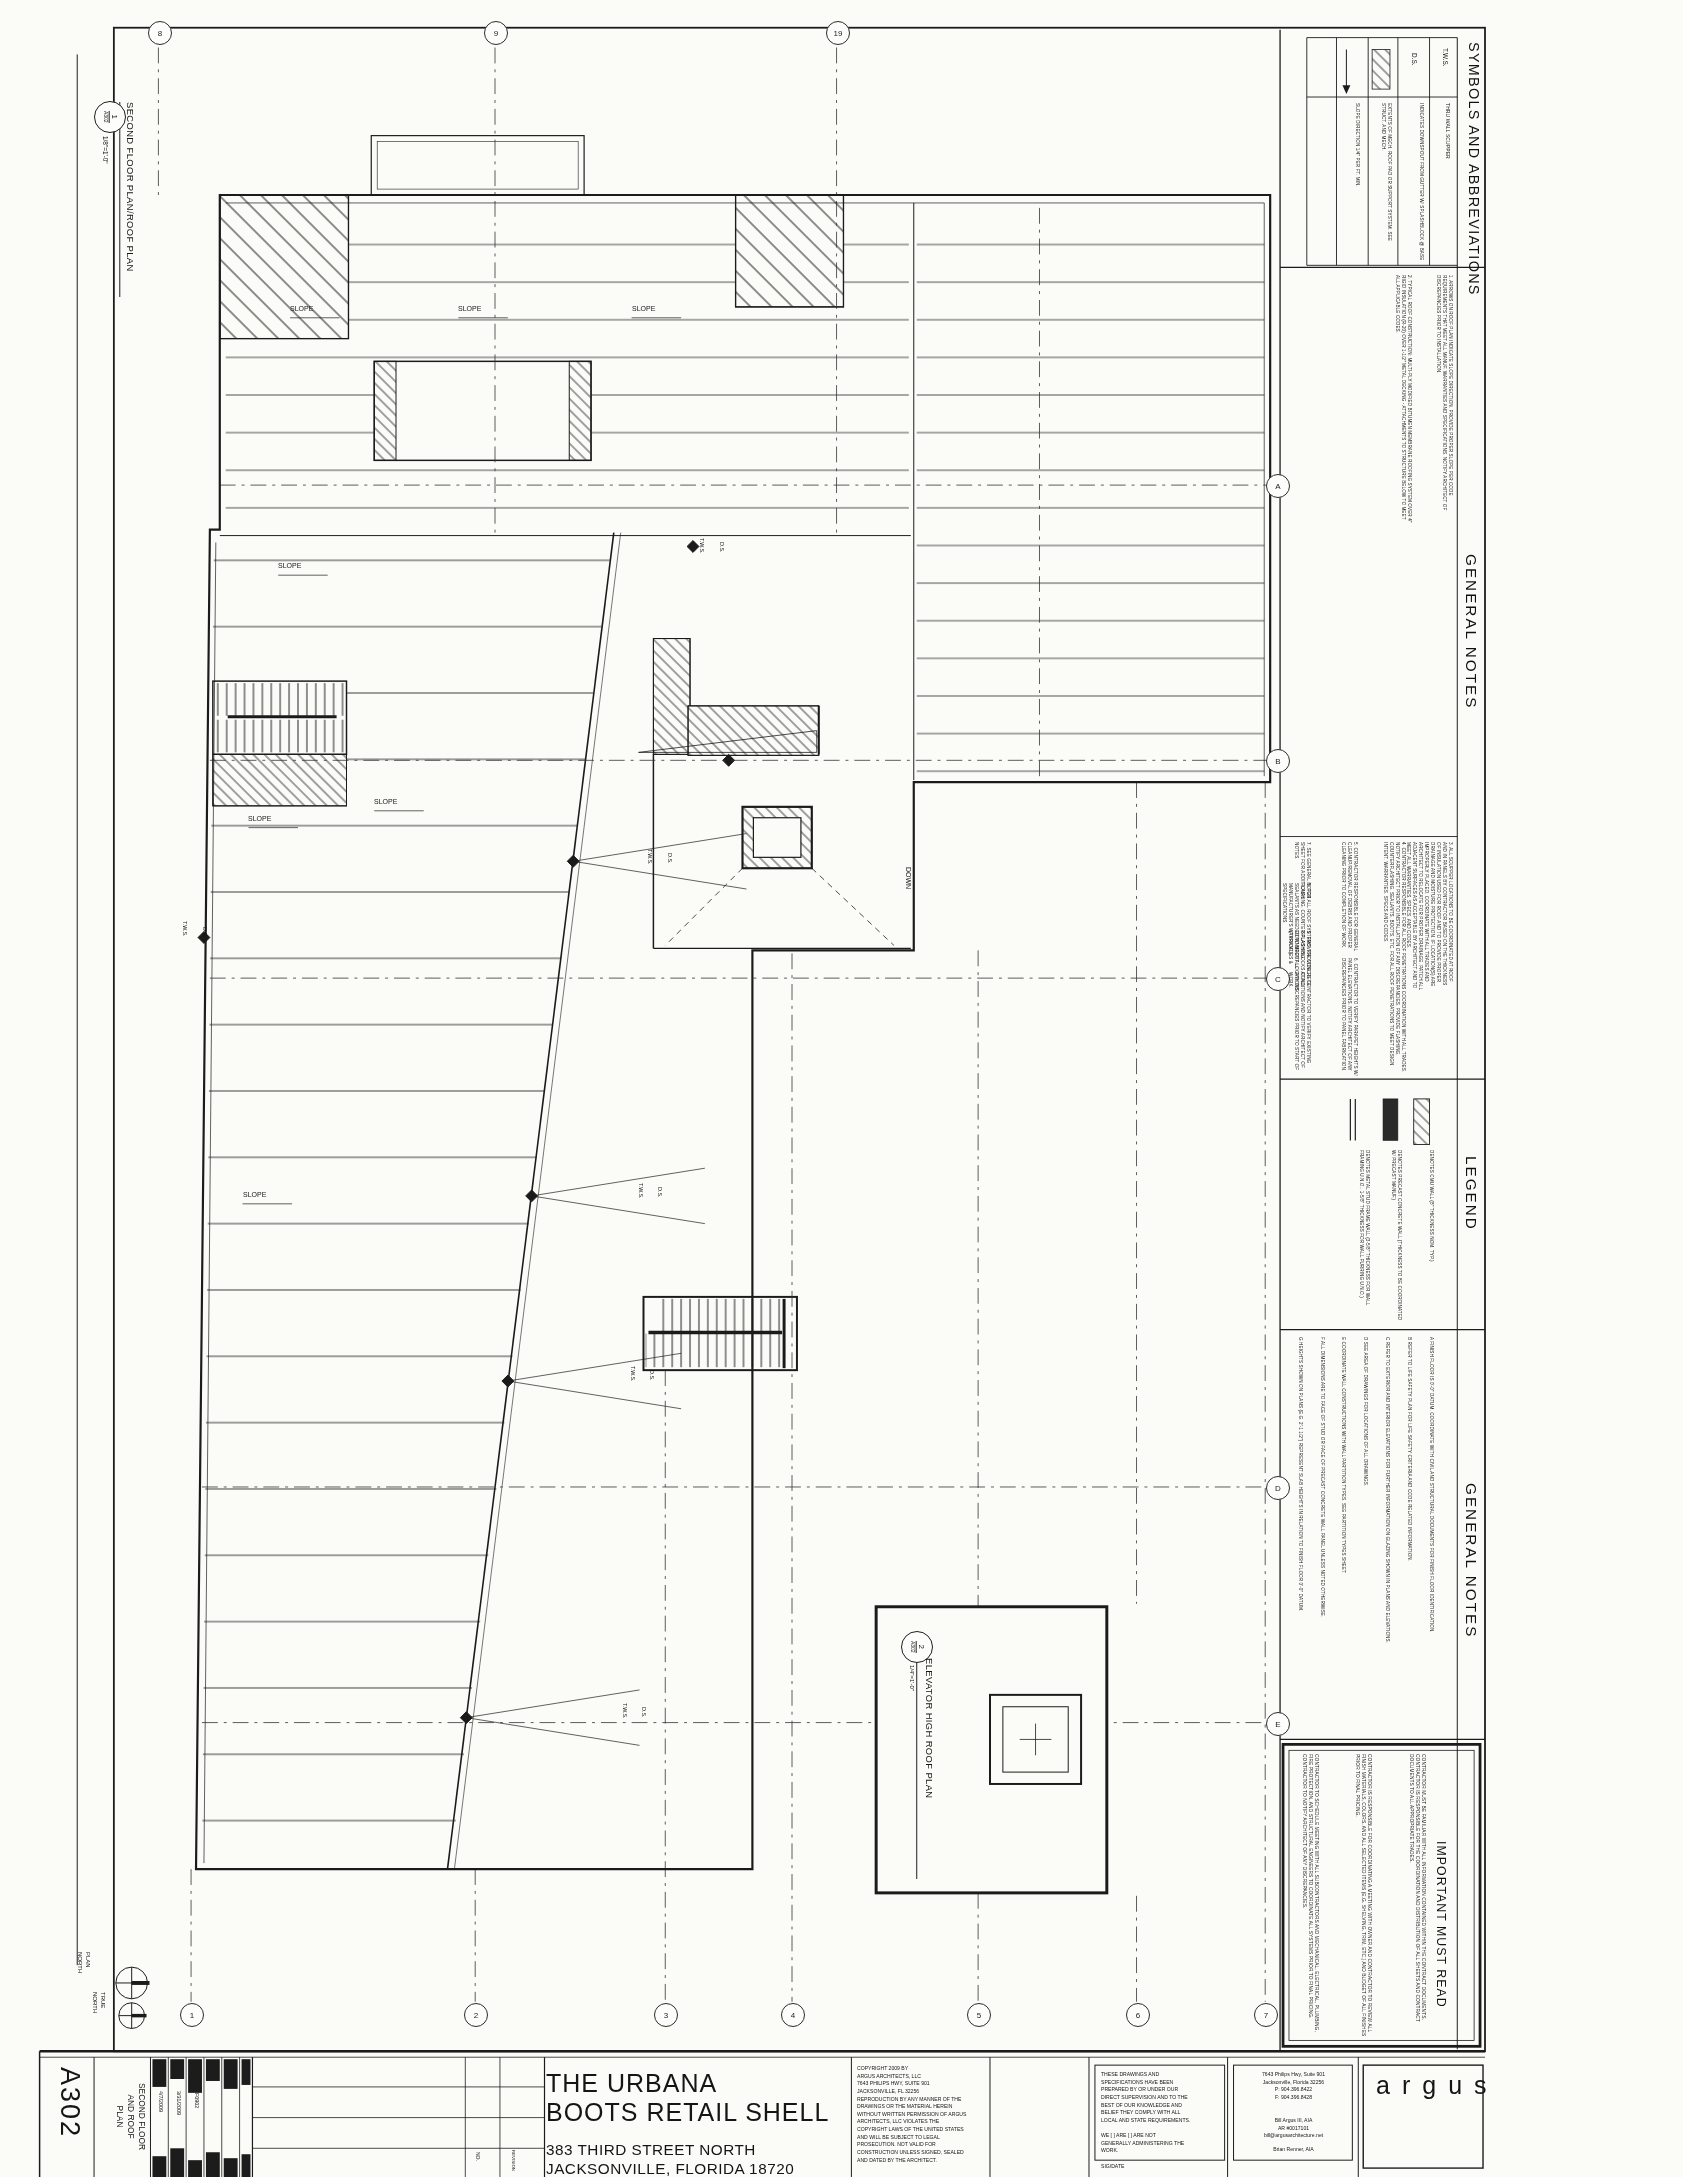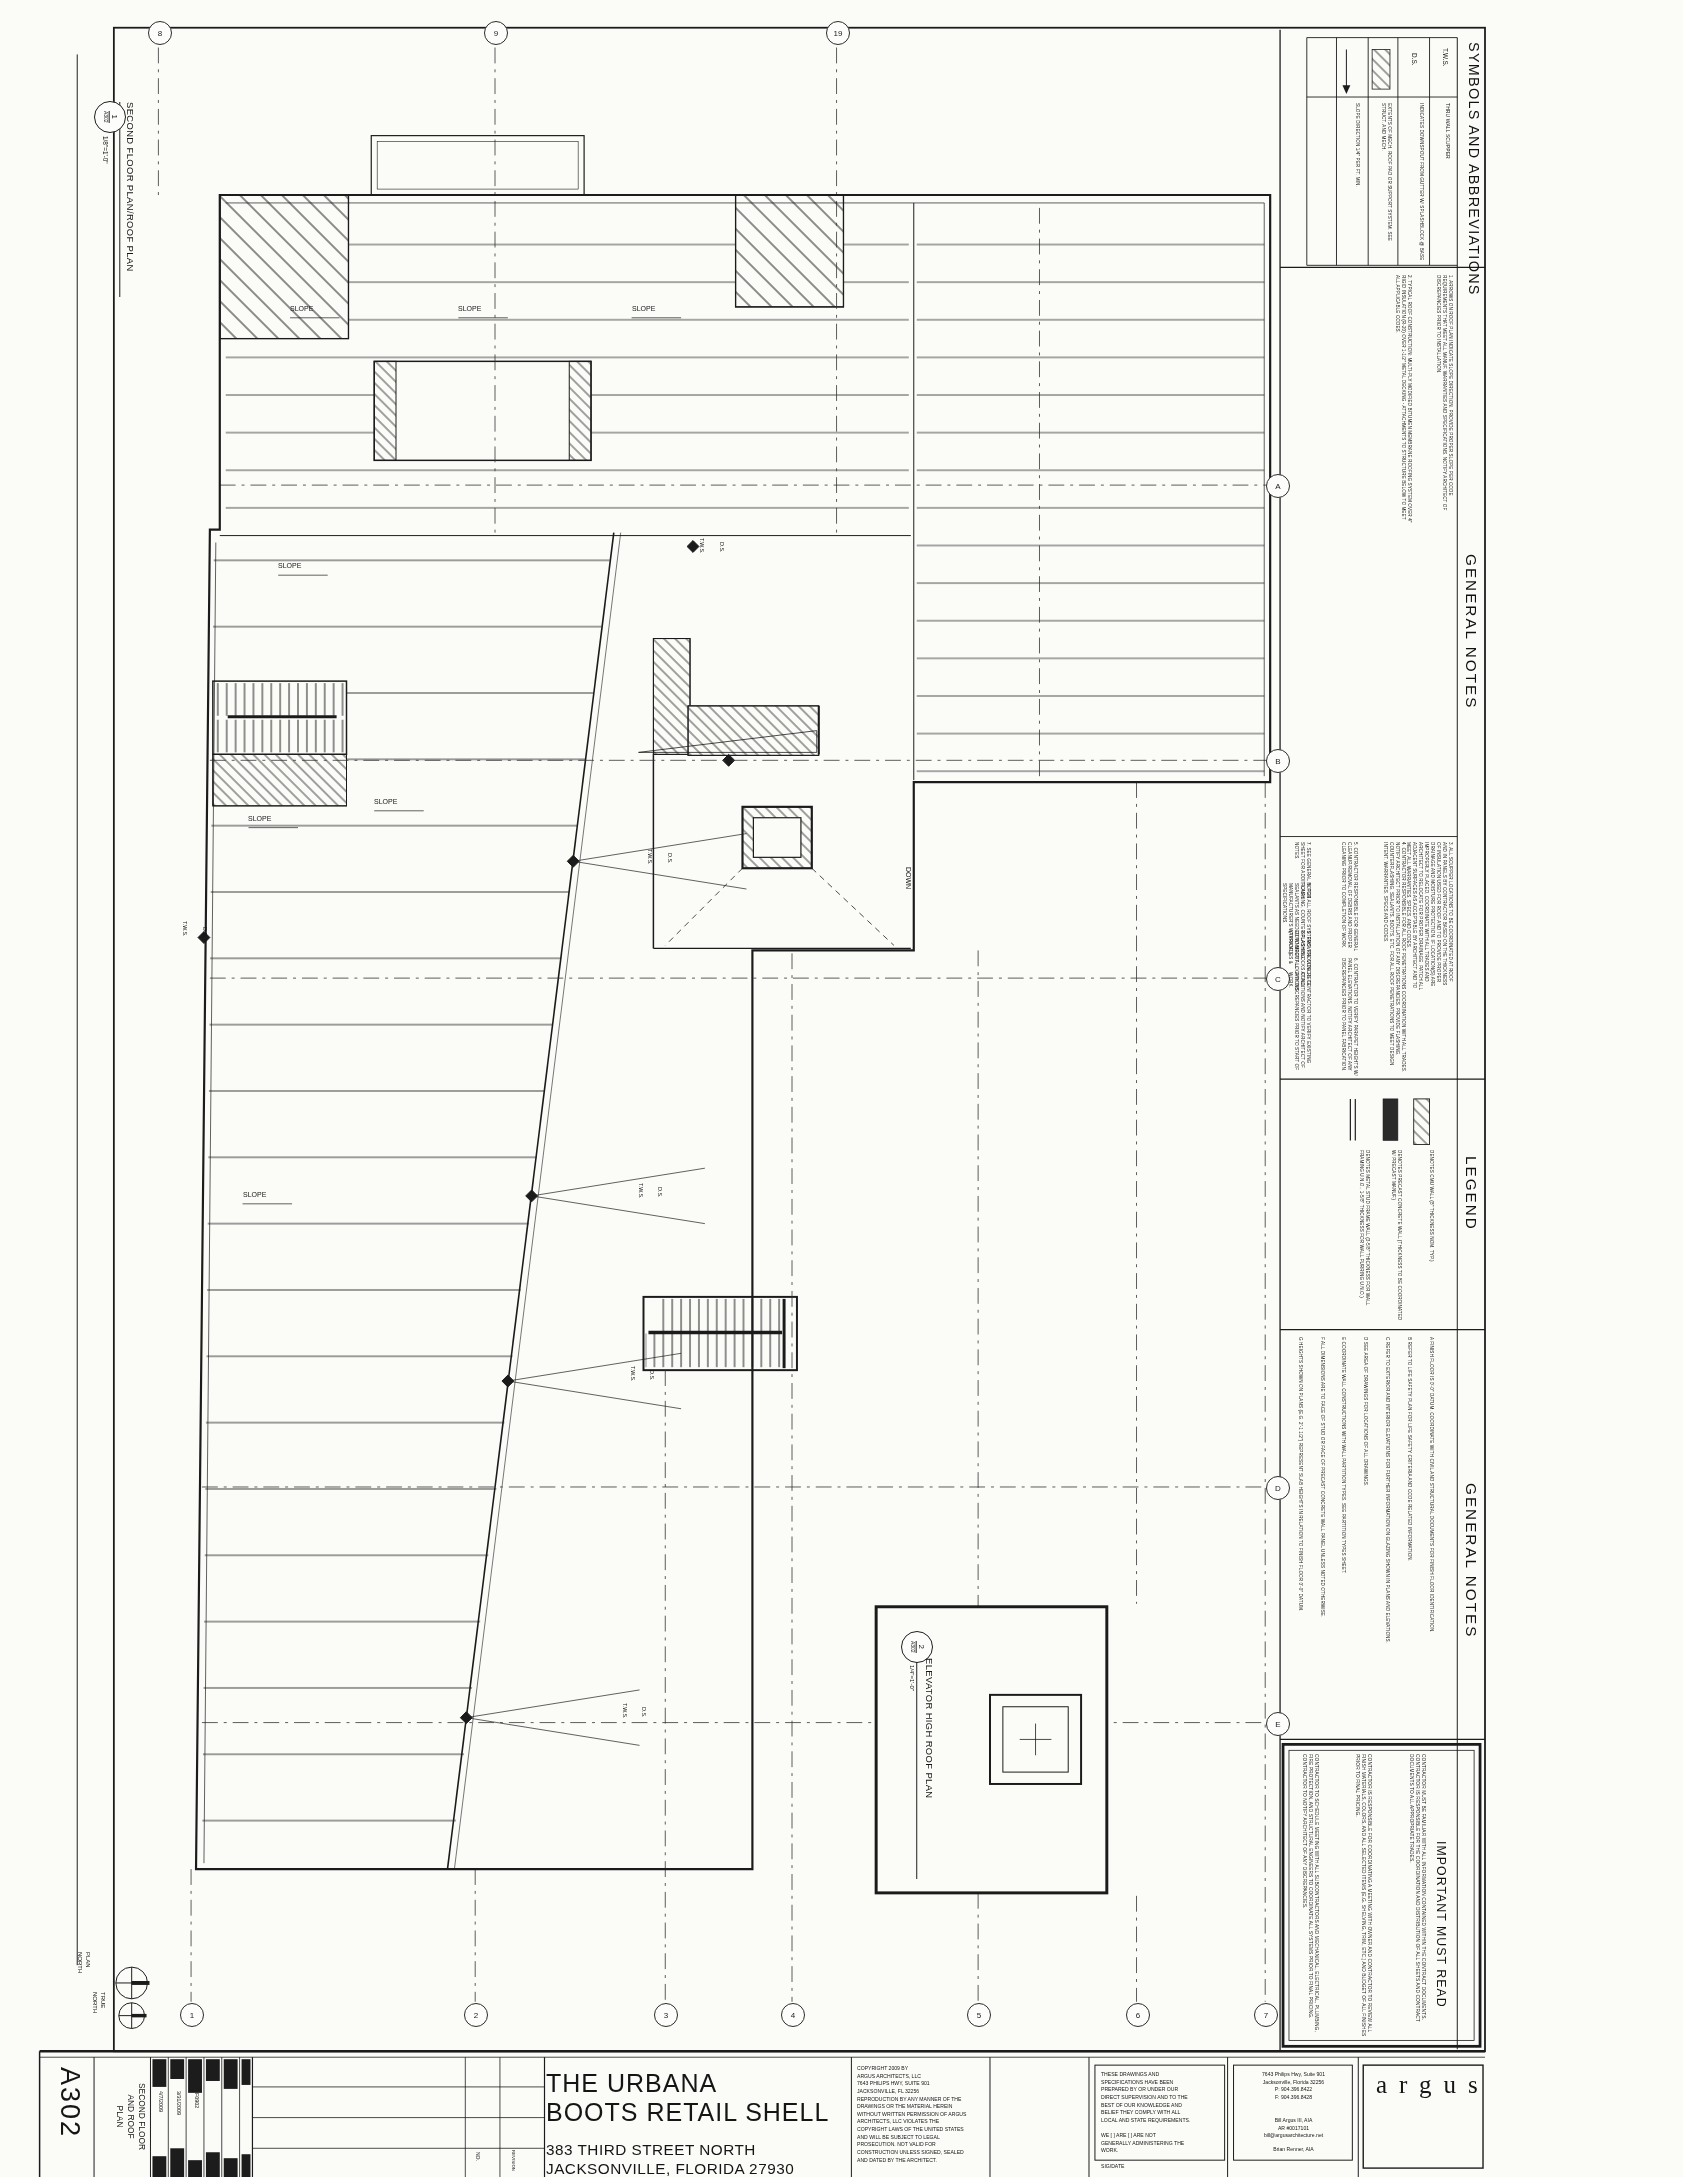--- a/index.html
+++ b/index.html
@@ -16,21 +16,21 @@
        font-size:8px;color:#222;}
   .marker{position:absolute;width:30px;height:30px;border:1.4px solid #1d1d1d;border-radius:50%;
           background:#fdfdfb;display:flex;align-items:center;justify-content:center;}
   .marker .mk{transform:rotate(90deg);display:flex;flex-direction:column;align-items:center;line-height:1.05;}
   .marker .num{font-size:8px;}
   .marker .sh{font-size:5px;border-top:1px solid #1d1d1d;padding-top:1px;}
   .tb-center{position:absolute;}
   .tb-center .t1,.tb-center .t2{font-size:25px;letter-spacing:1px;line-height:1.15;}
   .tb-center .a1,.tb-center .a2{font-size:15.3px;letter-spacing:0.5px;line-height:1.25;}
   .smallblock{position:absolute;font-size:5.1px;line-height:1.5;}
-  .logo{position:absolute;font-size:25px;letter-spacing:12px;font-family:Liberation Serif, serif;}
+  .logo{position:absolute;font-size:25px;letter-spacing:12px;}
 </style>
 </head>
 <body>
 
 <div class="sheet">
 
 <svg width="1683" height="2177" viewBox="0 0 1700 2199">
   <defs>
     <pattern id="j38" width="10" height="38" patternUnits="userSpaceOnUse">
           <line x1="0" y1="19" x2="10" y2="19" stroke="#3c3c3c" stroke-width="0.9"></line>
@@ -405,21 +405,21 @@
 <div class="r" style="left:182px;top:2091px;width:51px;height:12px;font-size:5.4px;">3/31/2009</div>
 <div class="r" style="left:200px;top:2093px;width:38px;height:12px;font-size:5.4px;">F0902</div>
 <div class="r" style="left:481px;top:2152px;width:22px;height:13px;font-size:5px;">NO.</div>
 <div class="r" style="left:516px;top:2150px;width:28px;height:12px;font-size:4.4px;">REVISION</div>
 
 <div class="tb-center" style="left:546px;top:2069px;width:303px;">
   <div class="t1">THE URBANA</div>
   <div class="t2">BOOTS RETAIL SHELL</div>
   <div style="height:13px;"></div>
   <div class="a1">383 THIRD STREET NORTH</div>
-  <div class="a2">JACKSONVILLE, FLORIDA 27930</div>
+  <div class="a2">JACKSONVILLE, FLORIDA 18720</div>
 </div>
 
 <div class="smallblock pl" style="left:857px;top:2065px;width:129px;">COPYRIGHT 2009 BY
 ARGUS ARCHITECTS, LLC
 7643 PHILIPS HWY, SUITE 901
 JACKSONVILLE, FL  32256
 REPRODUCTION BY ANY MANNER OF THE
 DRAWINGS OR THE MATERIAL HEREIN
 WITHOUT WRITTEN PERMISSION OF ARGUS
 ARCHITECTS, LLC VIOLATES THE

